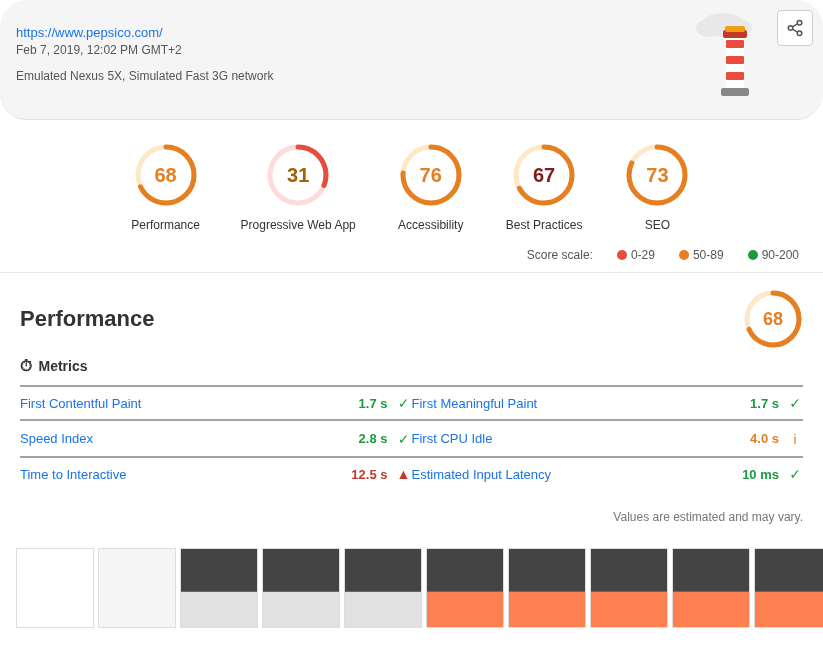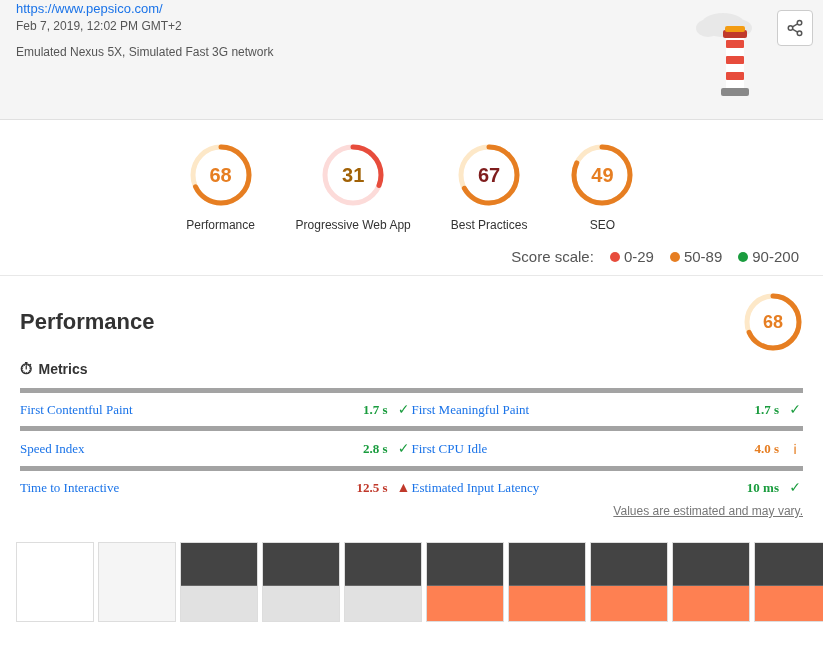--- a/index.html
+++ b/index.html
@@ -1,25 +1,26 @@
 <!DOCTYPE html>
 <html><head>
   <meta charset="utf-8">
   <style>
     * { box-sizing: border-box; margin: 0; padding: 0; }
     body { font-family: Arial, sans-serif; background: #fff; width: 823px; min-height: 668px; font-size: 14px; color: #333; }
 
     
     .header {
       background: #f5f5f5;
-      padding: 0 16px;
+      padding: 24px 16px;
       border-bottom: 1px solid #e0e0e0;
       position: relative;
       height: 120px;
       overflow: hidden;
+      border-radius: 27px;
     }
     .header-link { color: #1a73e8; text-decoration: none; font-size: 13px; }
     .header-meta { font-size: 12px; color: #555; margin-top: 3px; }
     .header-device { font-size: 12px; color: #555; margin-top: 12px; }
 
     
     .lighthouse-icon {
       position: absolute;
       right: 50px;
       top: 10px;
@@ -86,22 +87,22 @@
       transform: translate(-50%, -50%);
       font-size: 20px;
       font-weight: bold;
     }
 
     
     .score-scale {
       display: flex;
       align-items: center;
       justify-content: flex-end;
-      gap: 16px;
-      font-size: 15px;
+      gap: 24px;
+      font-size: 12px;
       color: #555;
       padding-right: 8px;
     }
     .scale-item {
       display: flex;
       align-items: center;
       gap: 4px;
     }
     .scale-dot {
       width: 10px;
@@ -154,23 +155,22 @@
     .stopwatch-icon {
       font-size: 16px;
     }
 
     
     .metrics-table {
       width: 100%;
     }
     .metrics-row {
       display: flex;
-      border-top: 5px solid #a3a3a3;
+      border-top: 2px solid #a3a3a3;
       padding: 8px 0;
-      font-family: Liberation Serif, serif;
     }
     .metric-col {
       flex: 1;
       display: flex;
       align-items: center;
       gap: 8px;
     }
     .metric-name {
       font-size: 13px;
       color: #1a73e8;
@@ -187,22 +187,21 @@
       text-align: center;
     }
     .color-green { color: #1a9c3e; }
     .color-orange { color: #e67e22; }
     .color-red { color: #c0392b; }
 
     .values-note {
       text-align: right;
       font-size: 12px;
       color: #777;
-      margin-top: 0;
-      text-decoration: underline;
+      margin-top: 20px;
     }
 
     
     .thumbnails {
       display: flex;
       gap: 4px;
       padding: 8px 16px;
       overflow: hidden;
     }
     .thumb {
@@ -281,33 +280,43 @@
         <circle cx="35" cy="35" r="28" fill="none" stroke="#e74c3c" stroke-width="5" stroke-dasharray="175.93" stroke-dashoffset="121.39" stroke-linecap="round"></circle>
       </svg>
       <span class="score-number" style="color:#a16207">31</span>
     </div>
     <span class="score-label">Progressive Web App</span>
   </div>
       <div class="score-item">
     <div class="score-circle">
       <svg width="70" height="70" viewBox="0 0 70 70">
         <circle cx="35" cy="35" r="28" fill="none" stroke="#fde8c8" stroke-width="5"></circle>
+        <circle cx="35" cy="35" r="28" fill="none" stroke="#e67e22" stroke-width="5" stroke-dasharray="175.93" stroke-dashoffset="42.22" stroke-linecap="round"></circle>
+      </svg>
+      <span class="score-number" style="color:#e67e22">76</span>
+    </div>
+    <span class="score-label">Accessibility</span>
+  </div>
+      <div class="score-item">
+    <div class="score-circle">
+      <svg width="70" height="70" viewBox="0 0 70 70">
+        <circle cx="35" cy="35" r="28" fill="none" stroke="#fde8c8" stroke-width="5"></circle>
         <circle cx="35" cy="35" r="28" fill="none" stroke="#e67e22" stroke-width="5" stroke-dasharray="175.93" stroke-dashoffset="58.06" stroke-linecap="round"></circle>
       </svg>
       <span class="score-number" style="color:#7f1d1d">67</span>
     </div>
     <span class="score-label">Best Practices</span>
   </div>
       <div class="score-item">
     <div class="score-circle">
       <svg width="70" height="70" viewBox="0 0 70 70">
         <circle cx="35" cy="35" r="28" fill="none" stroke="#fde8c8" stroke-width="5"></circle>
         <circle cx="35" cy="35" r="28" fill="none" stroke="#e67e22" stroke-width="5" stroke-dasharray="175.93" stroke-dashoffset="31.67" stroke-linecap="round"></circle>
       </svg>
-      <span class="score-number" style="color:#e67e22">49</span>
+      <span class="score-number" style="color:#e67e22">73</span>
     </div>
     <span class="score-label">SEO</span>
   </div>
     </div>
   <div class="score-scale">
     <span>Score scale:</span>
     <div class="scale-item">
       <div class="scale-dot" style="background:#e74c3c;"></div>
       <span>0-29</span>
     </div>

